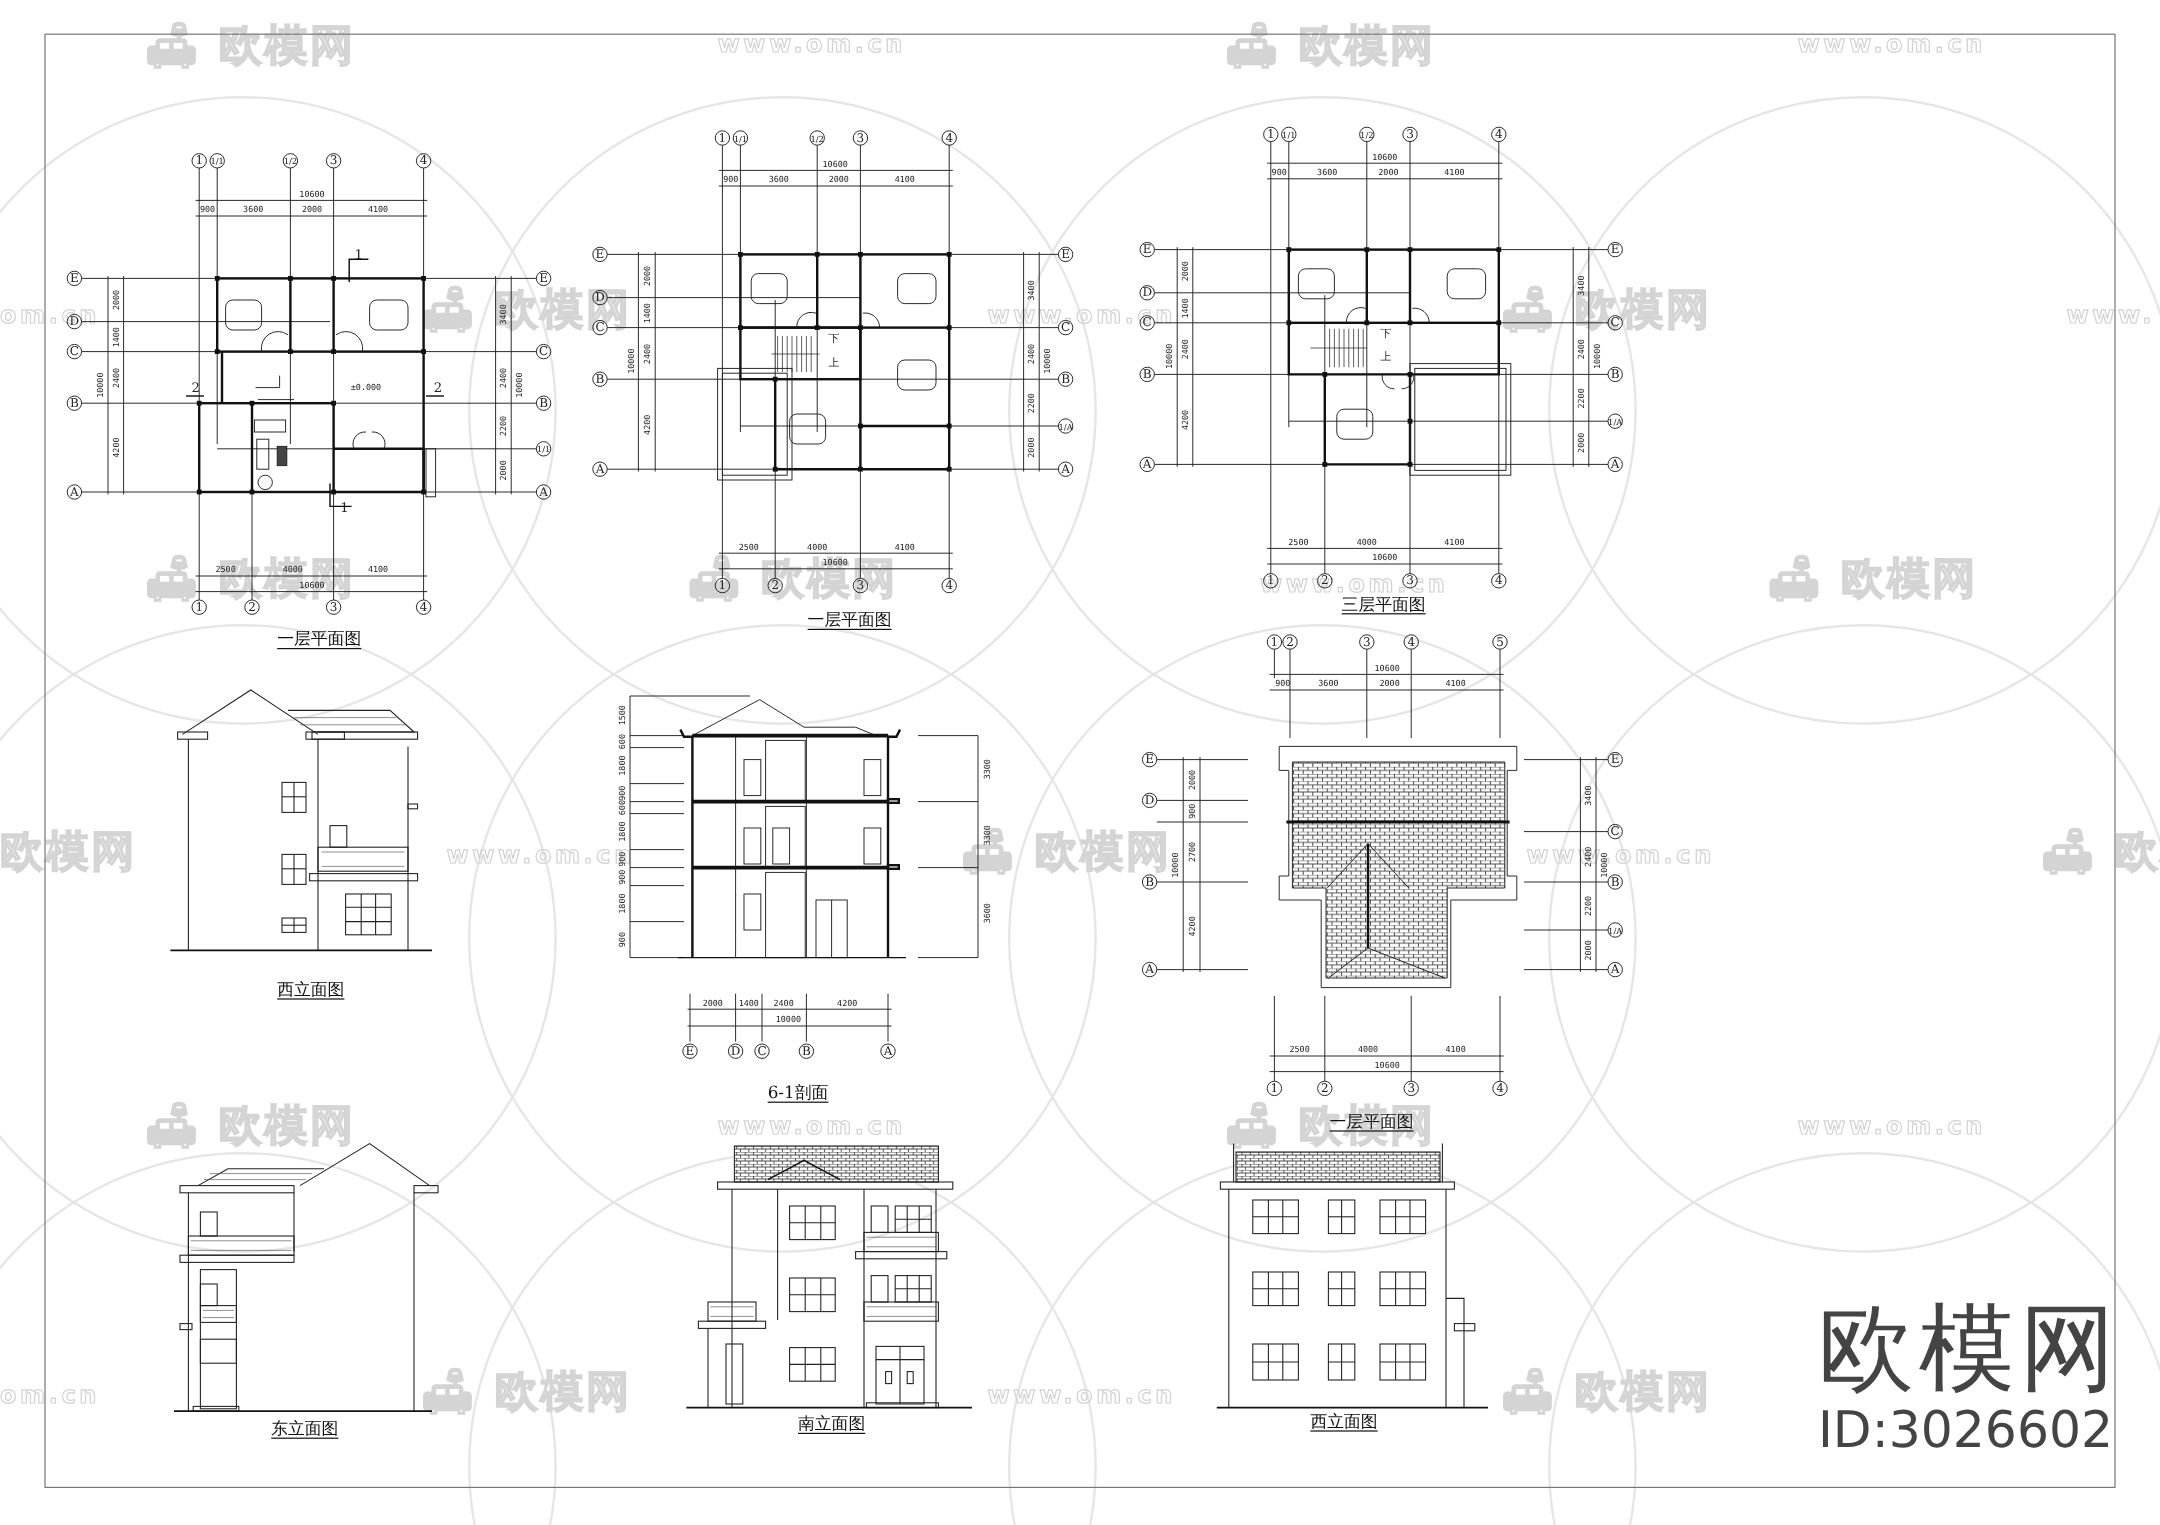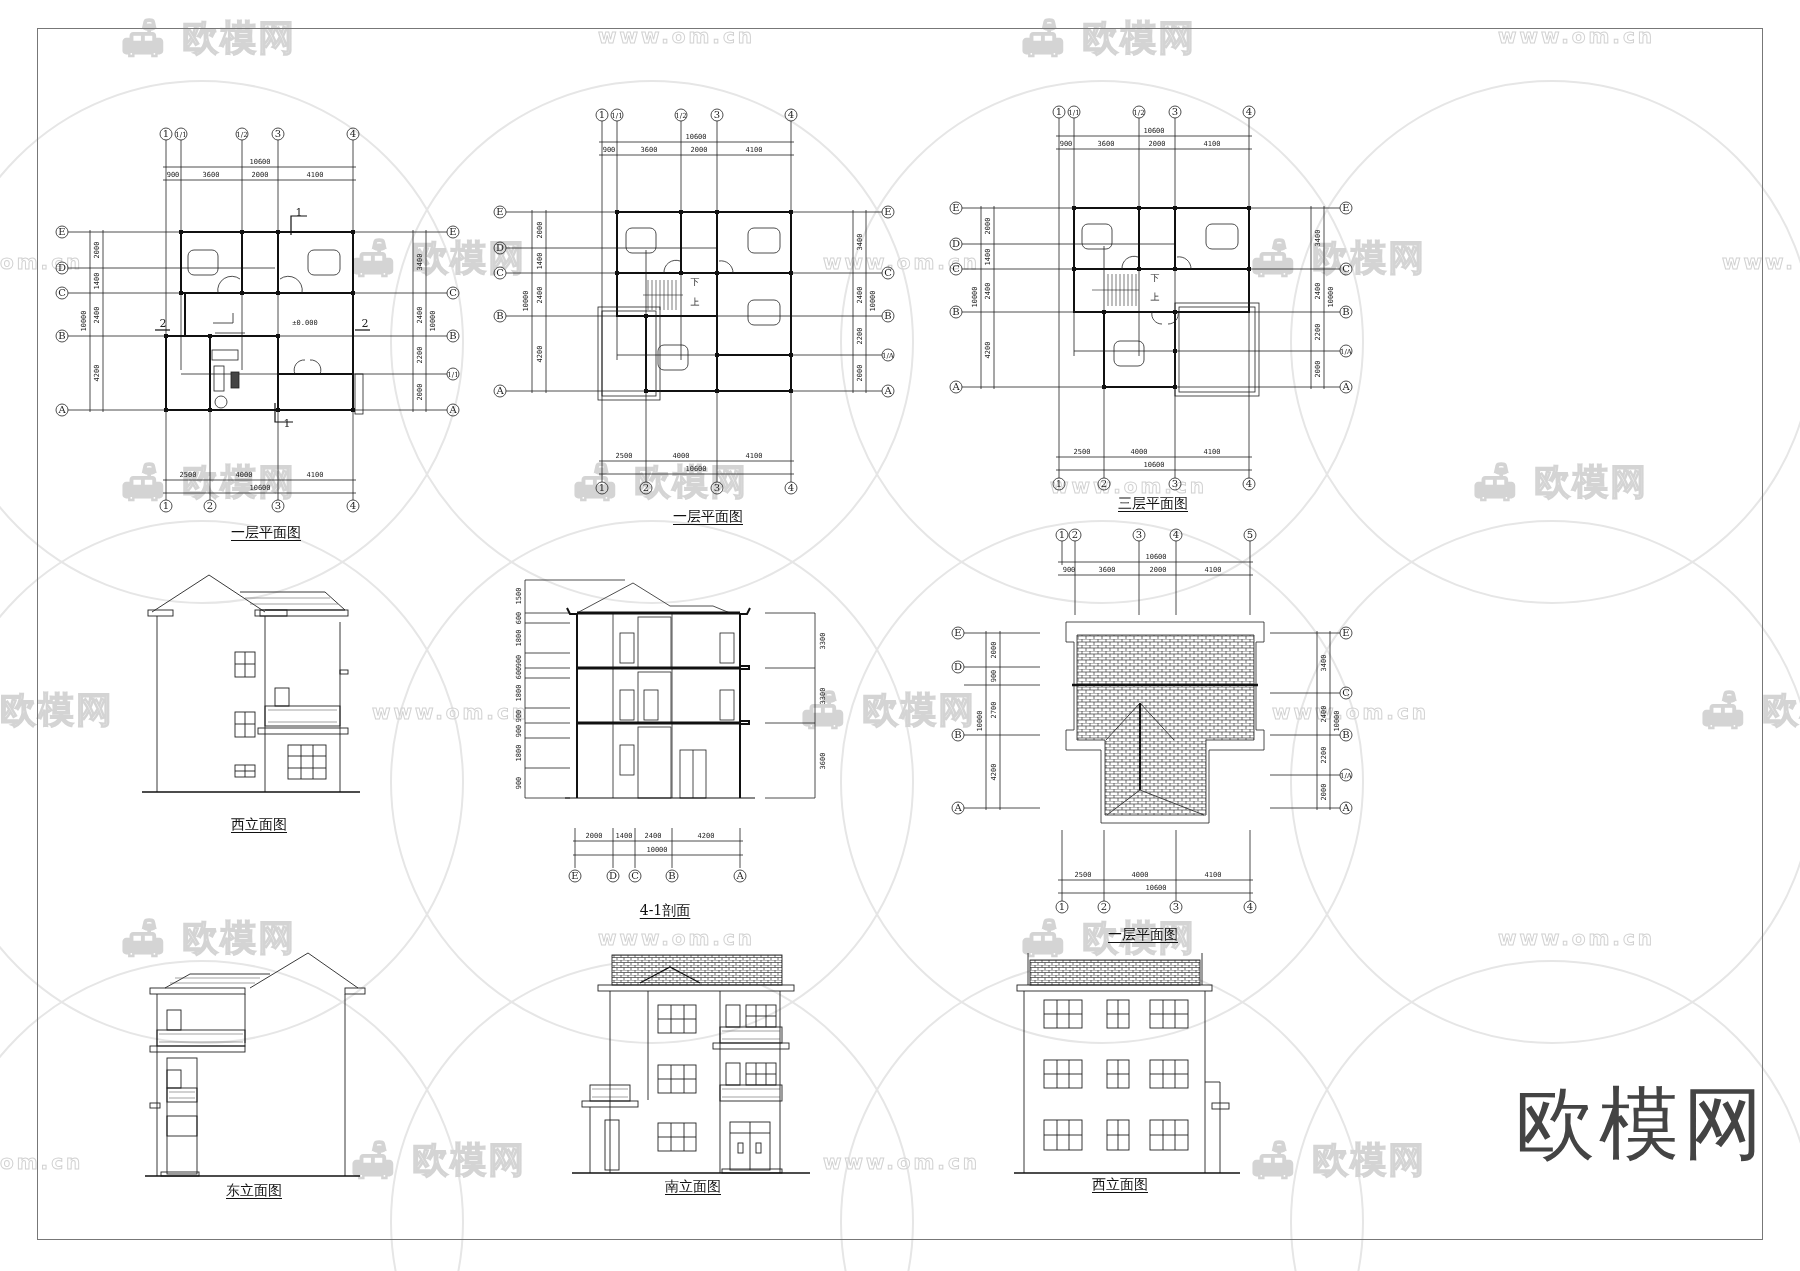--- a/index.html
+++ b/index.html
@@ -620,21 +620,21 @@
     </g>
     <g class="axis" text-anchor="middle">
       <text x="60" y="301">E</text>
       <text x="98" y="301">D</text>
       <text x="120" y="301">C</text>
       <text x="157" y="301">B</text>
       <text x="225" y="301">A</text>
     </g>
   </svg>
 </div>
-<div class="title" style="left:665px;top:902px;">4-1剖面</div>
+<div class="title" style="left:665px;top:902px;">6-1剖面</div>
 
 <div class="drawing" style="left:944px;top:525px;width:420px;height:395px;">
   <svg width="420" height="395">
     <defs>
       <pattern id="tiles" width="8" height="6" patternUnits="userSpaceOnUse">
         <rect width="8" height="6" fill="#fff"></rect>
         <path d="M0,0 H8 M0,3 H8 M2,0 V3 M6,3 V6" stroke="#333" stroke-width="0.7"></path>
       </pattern>
     </defs>
     <g stroke="#222" stroke-width="0.8" fill="none">
@@ -894,13 +894,14 @@
       <polyline points="193,137 208,137 208,228"></polyline>
       <rect x="200" y="158" width="17" height="6"></rect>
     </g>
     <line x1="2" y1="228" x2="228" y2="228" stroke="#111" stroke-width="1.5"></line>
   </svg>
 </div>
 <div class="title" style="left:1120px;top:1176px;">西立面图</div>
 
 <div class="brand">
   <div class="name">欧模网</div>
+  <div class="id">ID:3026602</div>
 </div>
 
 </body></html>

